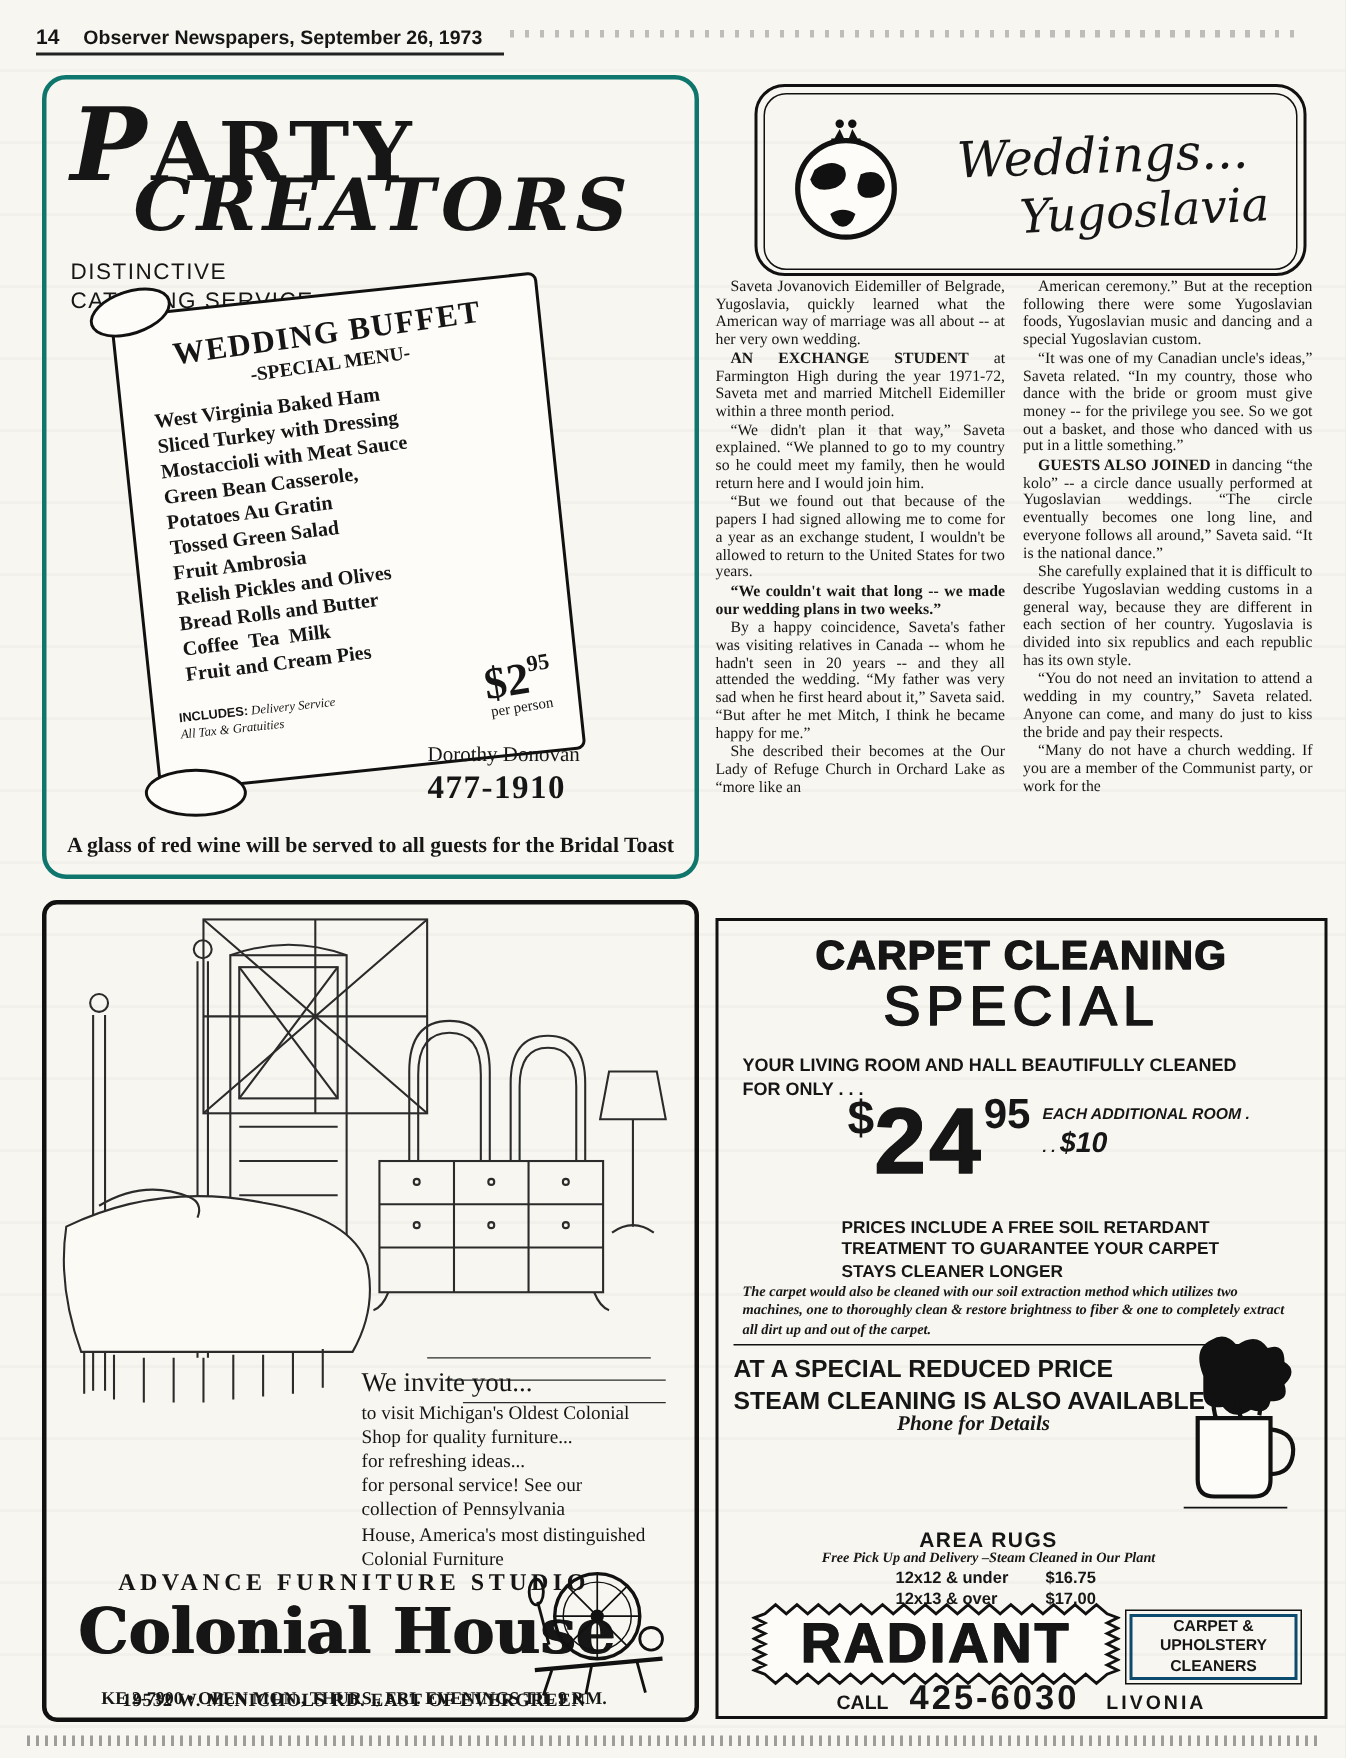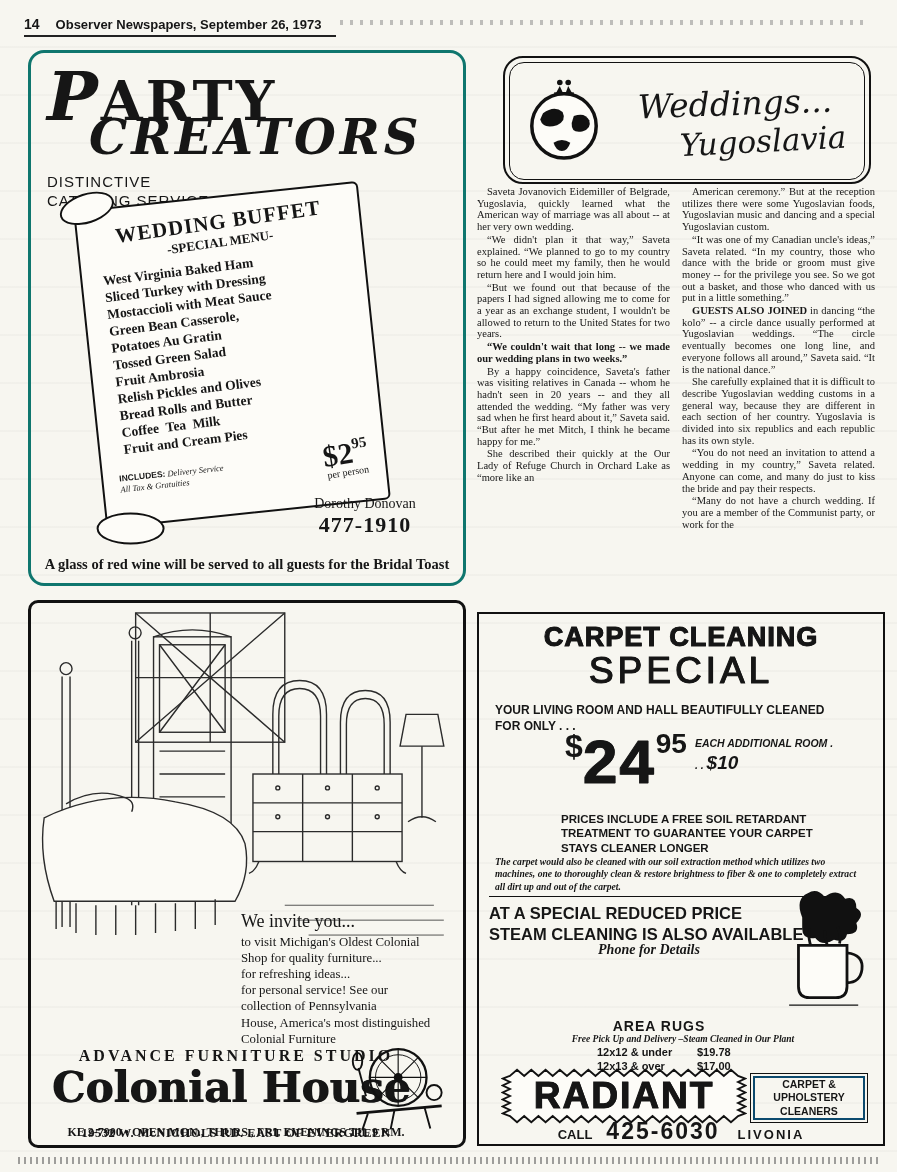--- a/index.html
+++ b/index.html
@@ -35,21 +35,21 @@
         transform:rotate(-2deg);}
   .scroll-subhead{text-align:center;font-weight:bold;font-size:13px;transform:rotate(-2deg);}
   .menu-items{margin:7px 0 0 22px;font-weight:bold;font-size:13.5px;line-height:1.26;transform:rotate(-1deg);}
   .includes{position:absolute;left:16px;bottom:30px;width:130px;font-size:8.5px;line-height:1.3;}
   .inc-label{font-family:"Liberation Sans",sans-serif;font-weight:bold;}
   .inc-line{font-style:italic;}
   .price{position:absolute;right:16px;bottom:24px;text-align:center;transform:rotate(-3deg);}
   .price-main{font-size:30px;font-weight:bold;}
   .price-cents{font-size:15px;font-weight:bold;vertical-align:14px;}
   .price-unit{font-size:10px;margin-top:-4px;}
-  .contact{position:absolute;right:18px;top:443px;width:160px;text-align:center;}
+  .contact{position:absolute;right:18px;top:443px;width:160px;text-align:left;}
   .contact-name{font-size:14px;}
   .contact-phone{font-size:22px;font-weight:bold;letter-spacing:1px;}
   .party-footer{position:absolute;left:0;bottom:10px;width:100%;text-align:center;
         font-weight:bold;font-size:14.5px;}
   
   .wed-box{position:absolute;left:503px;top:56px;width:356px;height:116px;
         border:2.5px solid #111;border-radius:20px;padding:4px;}
   .wed-inner{height:100%;border:1.5px solid #111;border-radius:15px;display:flex;align-items:center;}
   .globe{width:84px;height:98px;margin-left:12px;flex:0 0 auto;}
   .wed-script{flex:1;text-align:center;font-family:"DejaVu Serif",serif;font-style:italic;}
@@ -103,21 +103,21 @@
   .c-steam{position:absolute;left:10px;top:282px;width:340px;font-weight:bold;font-size:16.5px;
         line-height:1.25;border-top:1.5px solid #111;padding-top:6px;}
   .c-phone{position:absolute;left:60px;top:328px;width:220px;text-align:center;
         font-family:"Liberation Serif",serif;font-weight:bold;font-style:italic;font-size:14px;}
   .c-steambox{position:absolute;left:62px;top:348px;width:200px;border:2px solid #111;
         padding:5px 8px;font-weight:bold;font-size:11px;line-height:1.3;}
   .mug{position:absolute;right:8px;top:268px;width:112px;height:138px;}
   .c-rugs-title{position:absolute;left:0;top:404px;width:360px;text-align:center;font-weight:bold;
         font-size:14px;letter-spacing:1px;}
   .c-rugs-sub{position:absolute;left:0;top:420px;width:360px;text-align:center;
-        font-family:"Liberation Serif",serif;font-weight:bold;font-style:italic;font-size:9.5px;padding-left:24px;}
+        font-family:"Liberation Serif",serif;font-weight:bold;font-style:italic;font-size:9.5px;}
   .c-rug-rows{position:absolute;left:118px;top:432px;font-weight:bold;font-size:11px;line-height:1.25;}
   .rug-size{display:inline-block;width:100px;}
   .radiant-wrap{position:absolute;left:22px;top:454px;width:246px;height:56px;}
   .radiant-wrap svg{position:absolute;inset:0;width:100%;height:100%;}
   .radiant-text{position:absolute;inset:0;display:flex;align-items:center;justify-content:center;
         font-weight:bold;font-size:37px;letter-spacing:2px;}
   .radiant-side{position:absolute;left:274px;top:462px;width:108px;height:40px;border:2px solid #0c4a6e;
         outline:1px solid #111;outline-offset:2px;display:flex;align-items:center;justify-content:center;
         text-align:center;font-weight:bold;font-size:10.5px;line-height:1.25;}
   .c-call{position:absolute;left:0;top:504px;width:100%;text-align:center;white-space:nowrap;}
@@ -189,28 +189,29 @@
       </svg>
       <div class="wed-script">
         <div class="wed1">Weddings...</div>
         <div class="wed2">Yugoslavia</div>
       </div>
     </div>
   </section>
 
   <div class="article-col col1">
     <p><strong></strong><span>Saveta Jovanovich Eidemiller of Belgrade, Yugoslavia, quickly learned what the American way of marriage was all about -- at her very own wedding.</span></p>
+    <p><strong>AN EXCHANGE STUDENT</strong><span> at Farmington High during the year 1971-72, Saveta met and married Mitchell Eidemiller within a three month period.</span></p>
     <p><strong></strong><span>“We didn't plan it that way,” Saveta explained. “We planned to go to my country so he could meet my family, then he would return here and I would join him.</span></p>
     <p><strong></strong><span>“But we found out that because of the papers I had signed allowing me to come for a year as an exchange student, I wouldn't be allowed to return to the United States for two years.</span></p>
     <p><strong>“We couldn't wait that long -- we made our wedding plans in two weeks.”</strong><span></span></p>
     <p><strong></strong><span>By a happy coincidence, Saveta's father was visiting relatives in Canada -- whom he hadn't seen in 20 years -- and they all attended the wedding. “My father was very sad when he first heard about it,” Saveta said. “But after he met Mitch, I think he became happy for me.”</span></p>
-    <p><strong></strong><span>She described their quickly at the Our Lady of Refuge Church in Orchard Lake as “more like an</span></p>
+    <p><strong></strong><span>She described their becomes at the Our Lady of Refuge Church in Orchard Lake as “more like an</span></p>
   </div>
   <div class="article-col col2">
-    <p><strong></strong><span>American ceremony.” But at the reception utilizes there were some Yugoslavian foods, Yugoslavian music and dancing and a special Yugoslavian custom.</span></p>
+    <p><strong></strong><span>American ceremony.” But at the reception following there were some Yugoslavian foods, Yugoslavian music and dancing and a special Yugoslavian custom.</span></p>
     <p><strong></strong><span>“It was one of my Canadian uncle's ideas,” Saveta related. “In my country, those who dance with the bride or groom must give money -- for the privilege you see. So we got out a basket, and those who danced with us put in a little something.”</span></p>
     <p><strong>GUESTS ALSO JOINED</strong><span> in dancing “the kolo” -- a circle dance usually performed at Yugoslavian weddings. “The circle eventually becomes one long line, and everyone follows all around,” Saveta said. “It is the national dance.”</span></p>
     <p><strong></strong><span>She carefully explained that it is difficult to describe Yugoslavian wedding customs in a general way, because they are different in each section of her country. Yugoslavia is divided into six republics and each republic has its own style.</span></p>
     <p><strong></strong><span>“You do not need an invitation to attend a wedding in my country,” Saveta related. Anyone can come, and many do just to kiss the bride and pay their respects.</span></p>
     <p><strong></strong><span>“Many do not have a church wedding. If you are a member of the Communist party, or work for the</span></p>
   </div>
 
   <section class="colonial-box">
     <svg class="bedroom" viewBox="0 0 420 340">
       <g class="ln">
@@ -304,21 +305,21 @@
     <svg class="mug" viewBox="0 0 120 140">
       <path d="M42,34 q-8,-20 6,-26 q10,-6 18,4 q14,-10 22,2 q12,-4 12,10 q10,6 0,16 q4,12 -10,12 q-2,10 -14,6 q-12,8 -20,-2 q-14,2 -14,-10 z" fill="#111"></path>
       <path d="M50,46 q-2,12 2,20 M66,48 q0,10 4,18 M80,44 q4,10 2,18" stroke="#111" stroke-width="3" fill="none"></path>
       <path d="M38,64 h52 v44 q0,12 -12,12 h-28 q-12,0 -12,-12 z" fill="#fdfcf8" stroke="#111" stroke-width="3"></path>
       <path d="M90,72 q18,2 16,18 q-2,14 -16,14" fill="none" stroke="#111" stroke-width="3"></path>
       <path d="M28,128 h74" stroke="#111" stroke-width="1.2"></path>
     </svg>
     <div class="c-rugs-title">AREA RUGS</div>
     <div class="c-rugs-sub">Free Pick Up and Delivery –Steam Cleaned in Our Plant</div>
     <div class="c-rug-rows">
-      <div><span class="rug-size">12x12 &amp; under</span><span>$19.78</span></div>
+      <div><span class="rug-size">12x12 &amp; under</span><span>$16.75</span></div>
       <div><span class="rug-size">12x13 &amp; over</span><span>$17.00</span></div>
       <div><span class="rug-size">12x18 &amp; over</span><span>$22.00</span></div>
     </div>
     <div class="radiant-wrap">
       <svg viewBox="-10 -2 276 64" preserveAspectRatio="none">
         <polygon fill="#fdfcf8" stroke="#111" stroke-width="2.2" points="0,7 8,0 16,7 24,0 32,7 40,0 48,7 56,0 64,7 72,0 80,7 88,0 96,7 104,0 112,7 120,0 128,7 136,0 144,7 152,0 160,7 168,0 176,7 184,0 192,7 200,0 208,7 216,0 224,7 232,0 240,7 248,0 256,7 264,10 256,14 264,18 256,22 264,26 256,30 264,34 256,38 264,42 256,46 264,50 256,53 248,60 240,53 232,60 224,53 216,60 208,53 200,60 192,53 184,60 176,53 168,60 160,53 152,60 144,53 136,60 128,53 120,60 112,53 104,60 96,53 88,60 80,53 72,60 64,53 56,60 48,53 40,60 32,53 24,60 16,53 8,60 0,53 -8,50 0,46 -8,42 0,38 -8,34 0,30 -8,26 0,22 -8,18 0,14 -8,10"></polygon>
       </svg>
       <div class="radiant-text heavy">RADIANT</div>
     </div>
     <div class="radiant-side">CARPET &amp; UPHOLSTERY CLEANERS</div>

